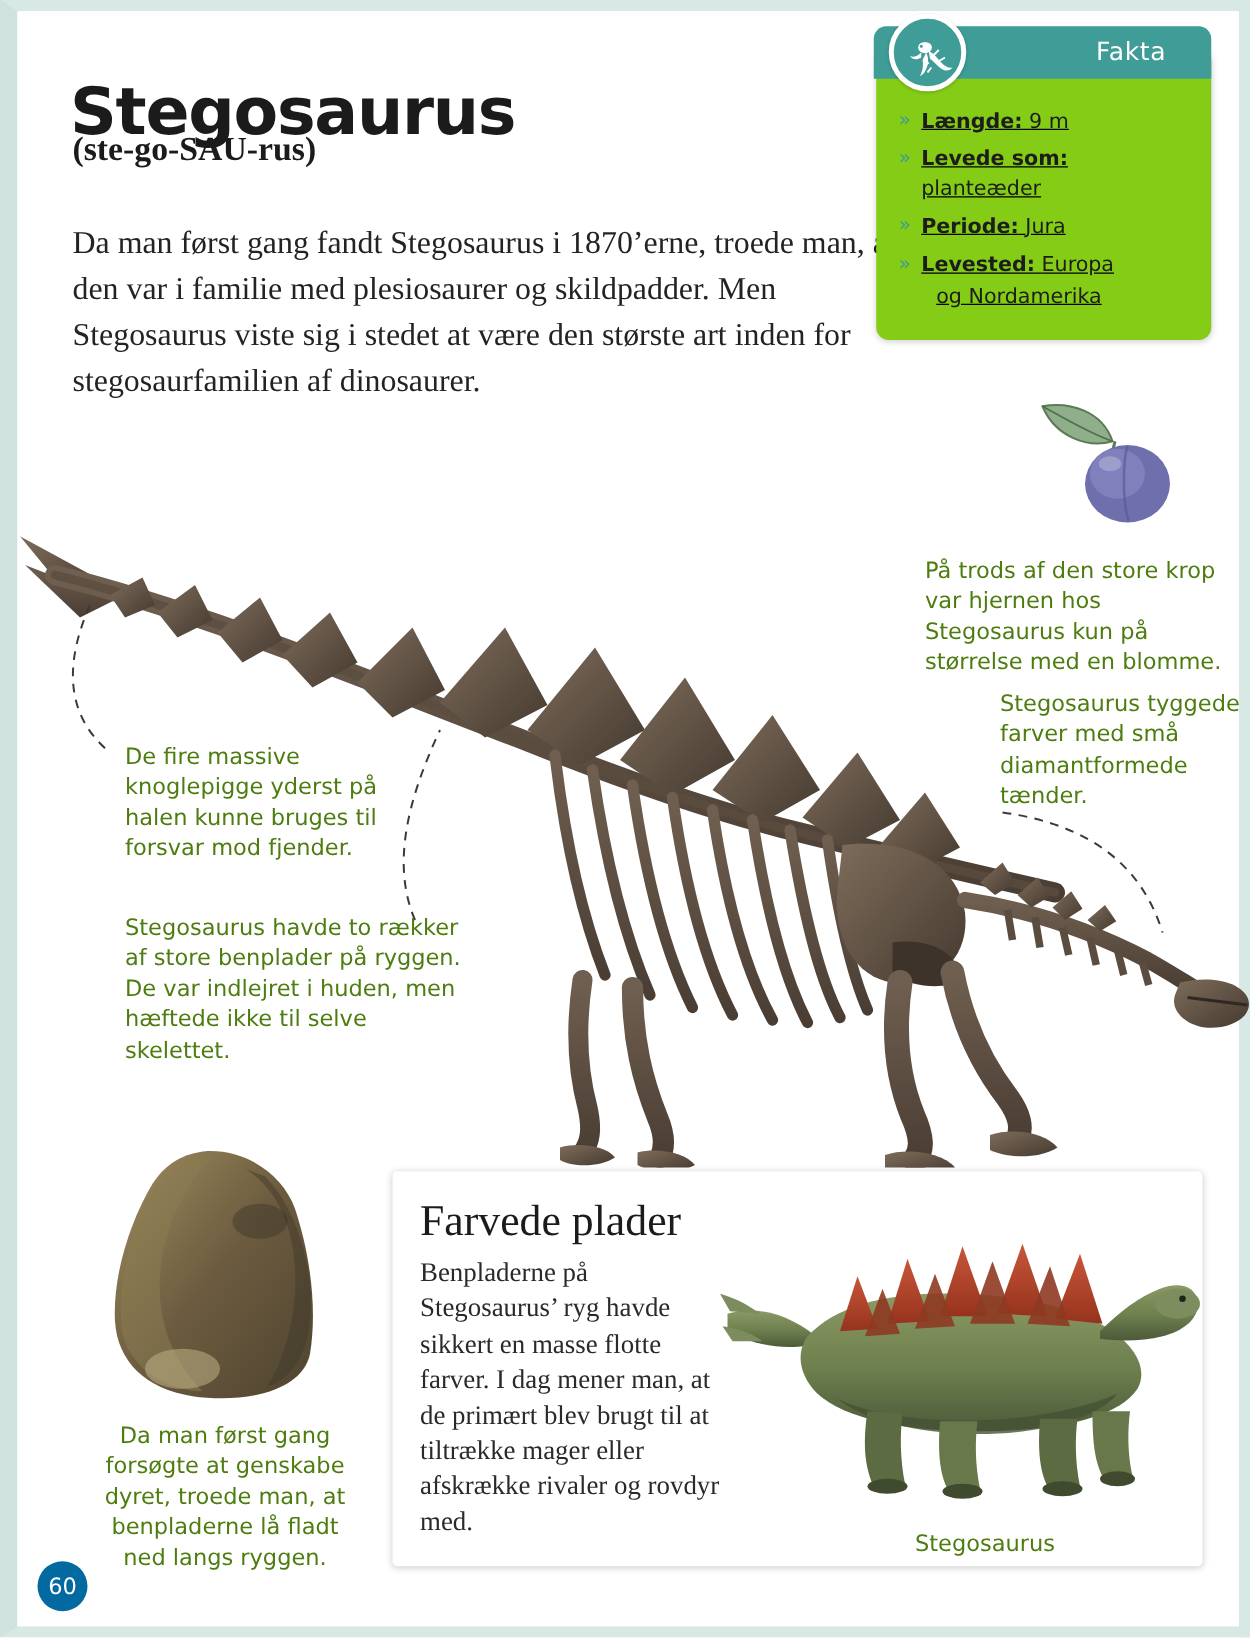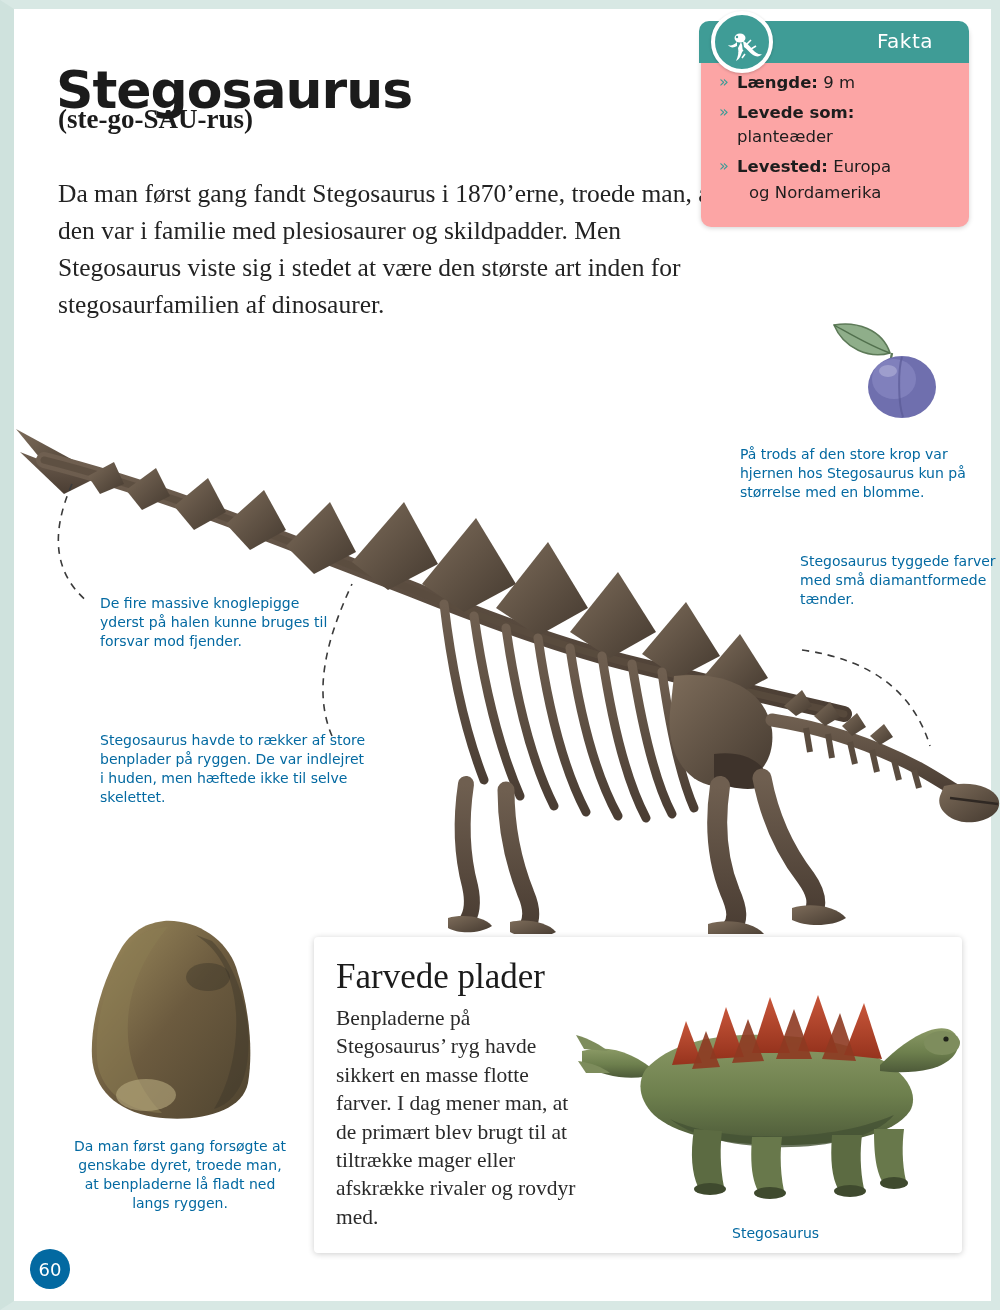--- a/index.html
+++ b/index.html
@@ -50,26 +50,27 @@
     left: 44px; top: 140px;
     width: 660px;
     font-size: 25.5px;
     line-height: 1.46;
     color: #232323;
   }
 
   
   .fakta-box {
     position: absolute;
-    right: 22px; top: 16px;
+    right: 22px; top: 30px;
     width: 268px;
-    background: #fca5a5;
+    background: #84cc16;
     border-radius: 10px;
     box-shadow: 0 1px 5px rgba(0,0,0,.18);
     padding: 46px 14px 16px 18px;
+    text-decoration: underline;
   }
   .fakta-tab {
     position: absolute;
     right: 22px; top: 12px;
     width: 270px; height: 42px;
     background: #3f9c96;
     border-radius: 10px 10px 0 0;
   }
   .fakta-tab-label {
     position: absolute;
@@ -110,23 +111,23 @@
     color: #3f9c96;
     font-size: 16px;
   }
   .fakta-list b { font-weight: bold; }
   .fakta-list .cont { padding-left: 30px; margin-top: -5px; }
   .fakta-list .cont::before { content: ""; }
 
   
   .hand {
     font-family: "DejaVu Sans", sans-serif;
-    font-size: 14px;
+    font-size: 18px;
     line-height: 1.36;
-    color: #0369a1;
+    color: #4d7c0f;
     position: absolute;
   }
 
   .cap-plum   { left: 726px; top: 436px; width: 258px; }
   .cap-teeth  { left: 786px; top: 543px; width: 200px; }
   .cap-spikes { left: 86px;  top: 585px; width: 240px; }
   .cap-plates { left: 86px;  top: 722px; width: 270px; }
   .cap-rock   { left: 56px;  top: 1128px; width: 220px; text-align: center; }
   .cap-model  { left: 718px; top: 1215px; width: 160px; }
 
@@ -189,20 +190,24 @@
 
     <div class="fakta-box">
       <ul class="fakta-list">
         <li>
           <b>Længde:</b>
           <span>9 m</span>
         </li>
         <li>
           <b>Levede som:</b>
           <span>planteæder</span>
+        </li>
+        <li>
+          <b>Periode:</b>
+          <span>Jura</span>
         </li>
         <li>
           <b>Levested:</b>
           <span>Europa</span>
         </li>
         <li class="cont">og Nordamerika</li>
       </ul>
     </div>
     <div class="fakta-tab"></div>
     <div class="fakta-tab-label">Fakta</div>

